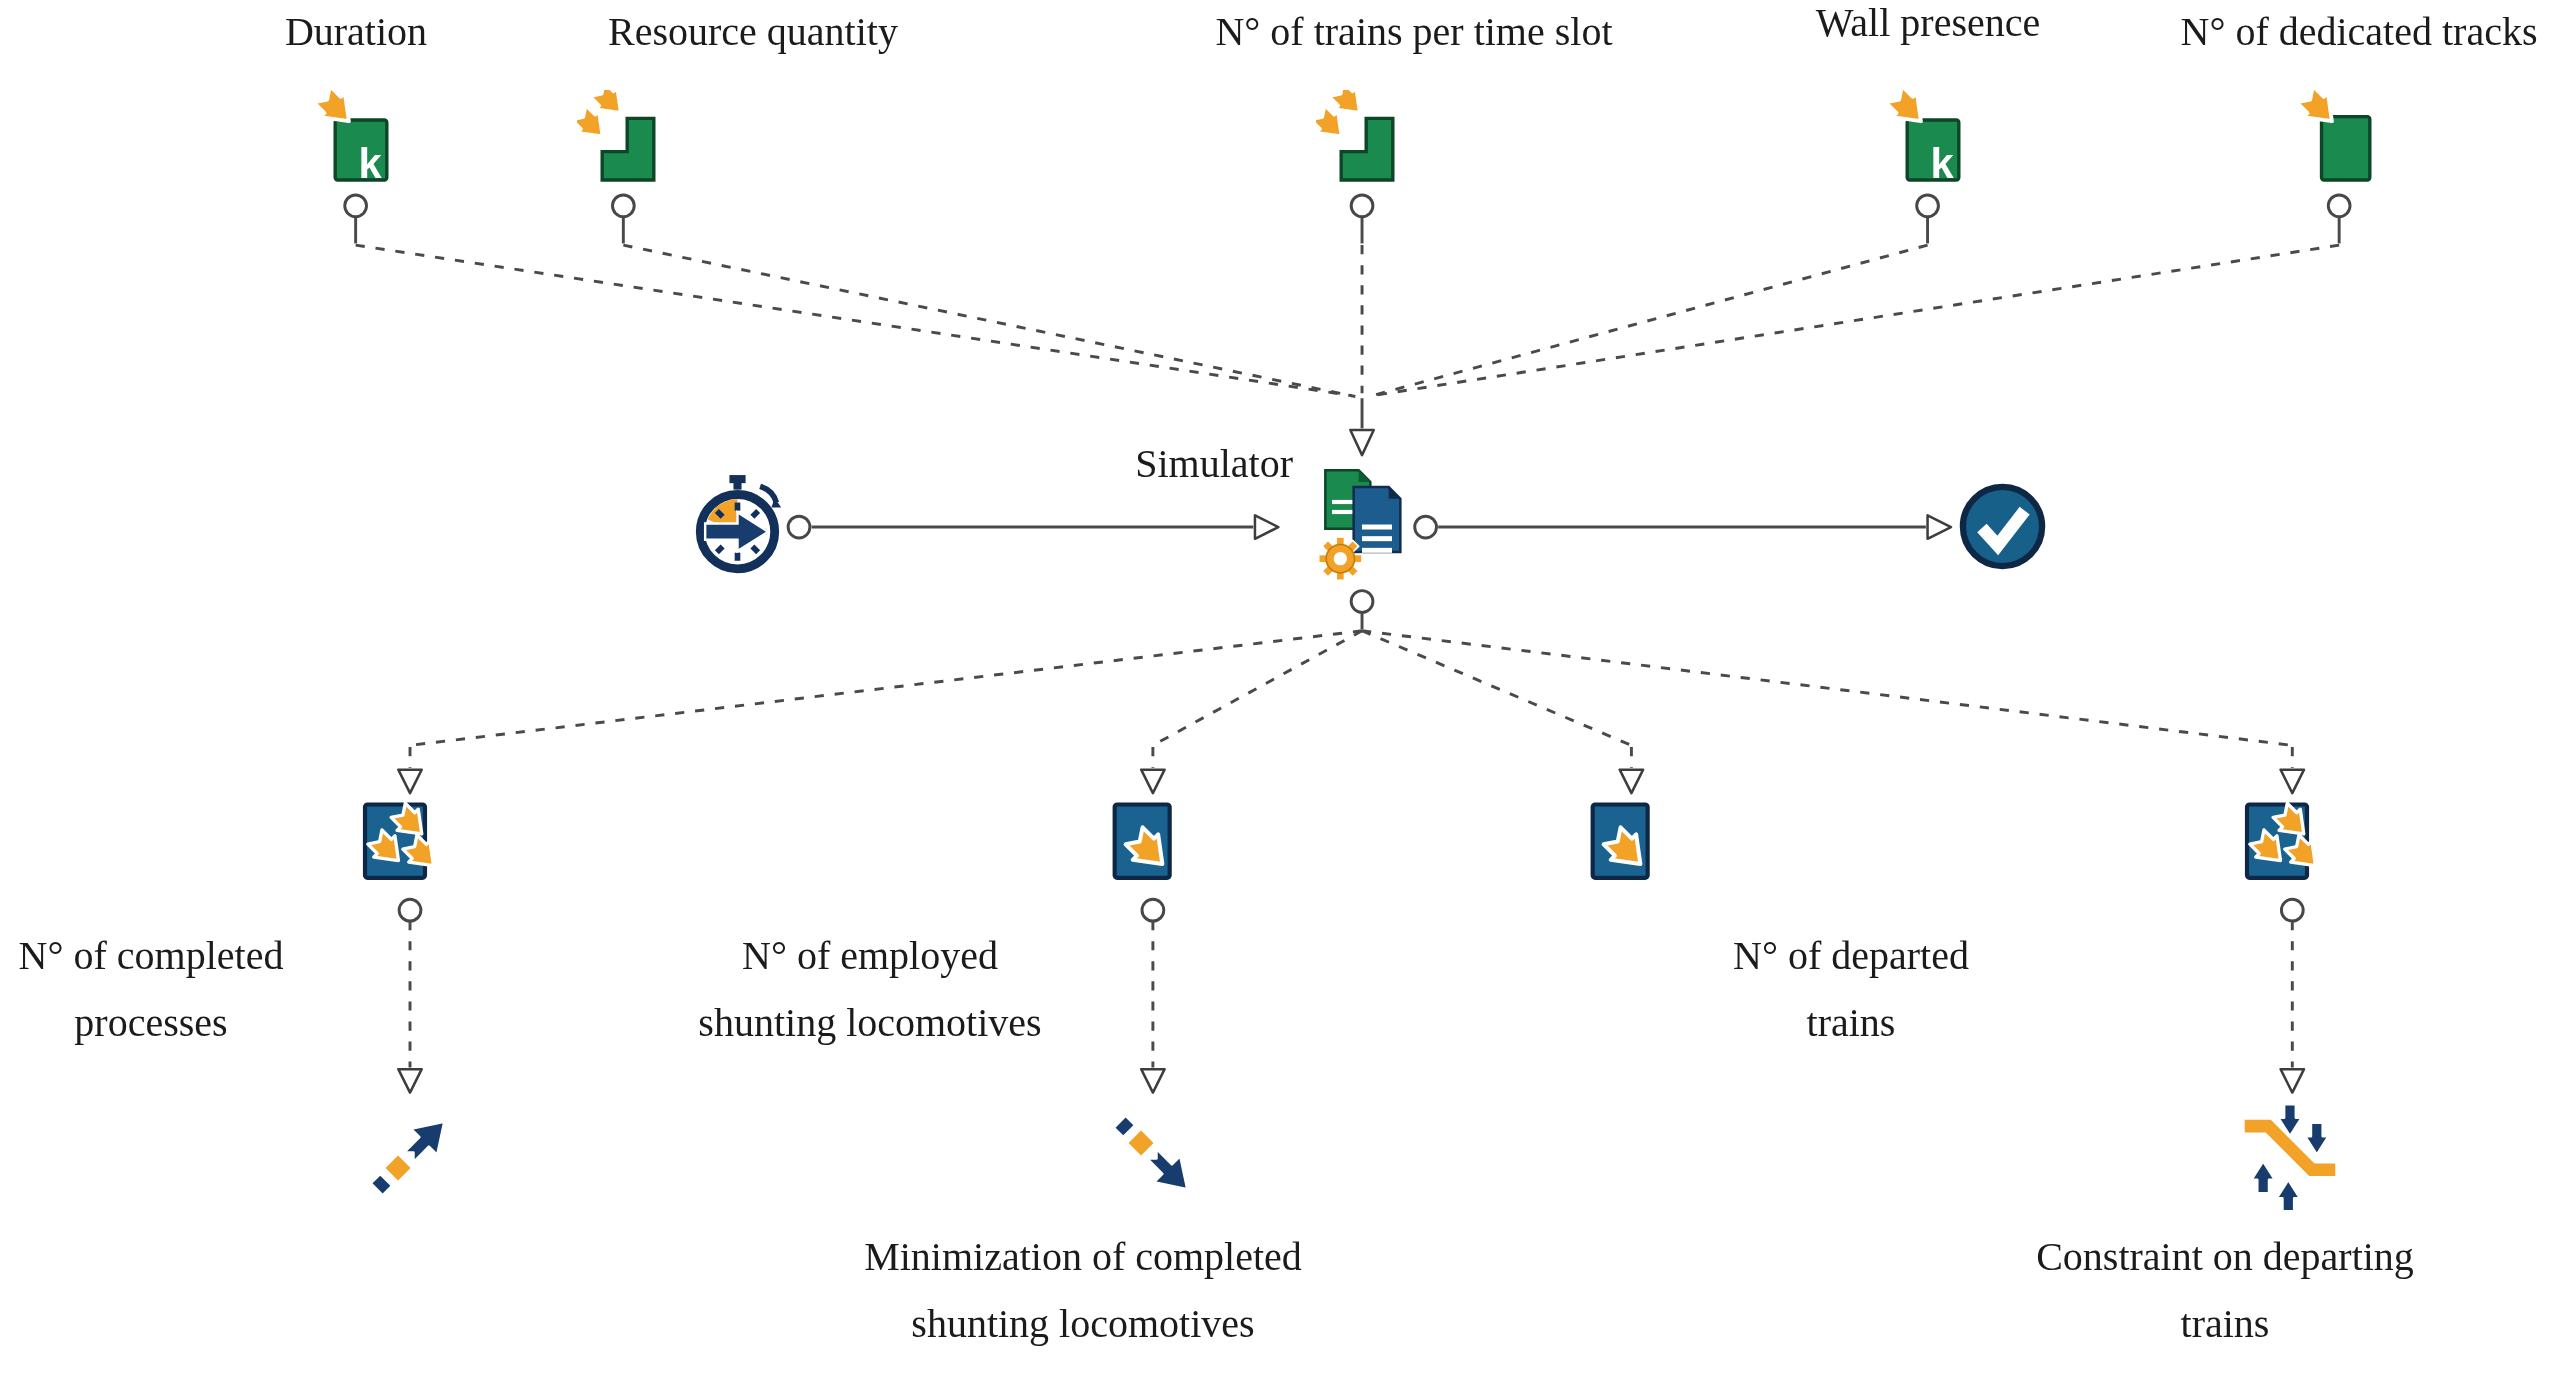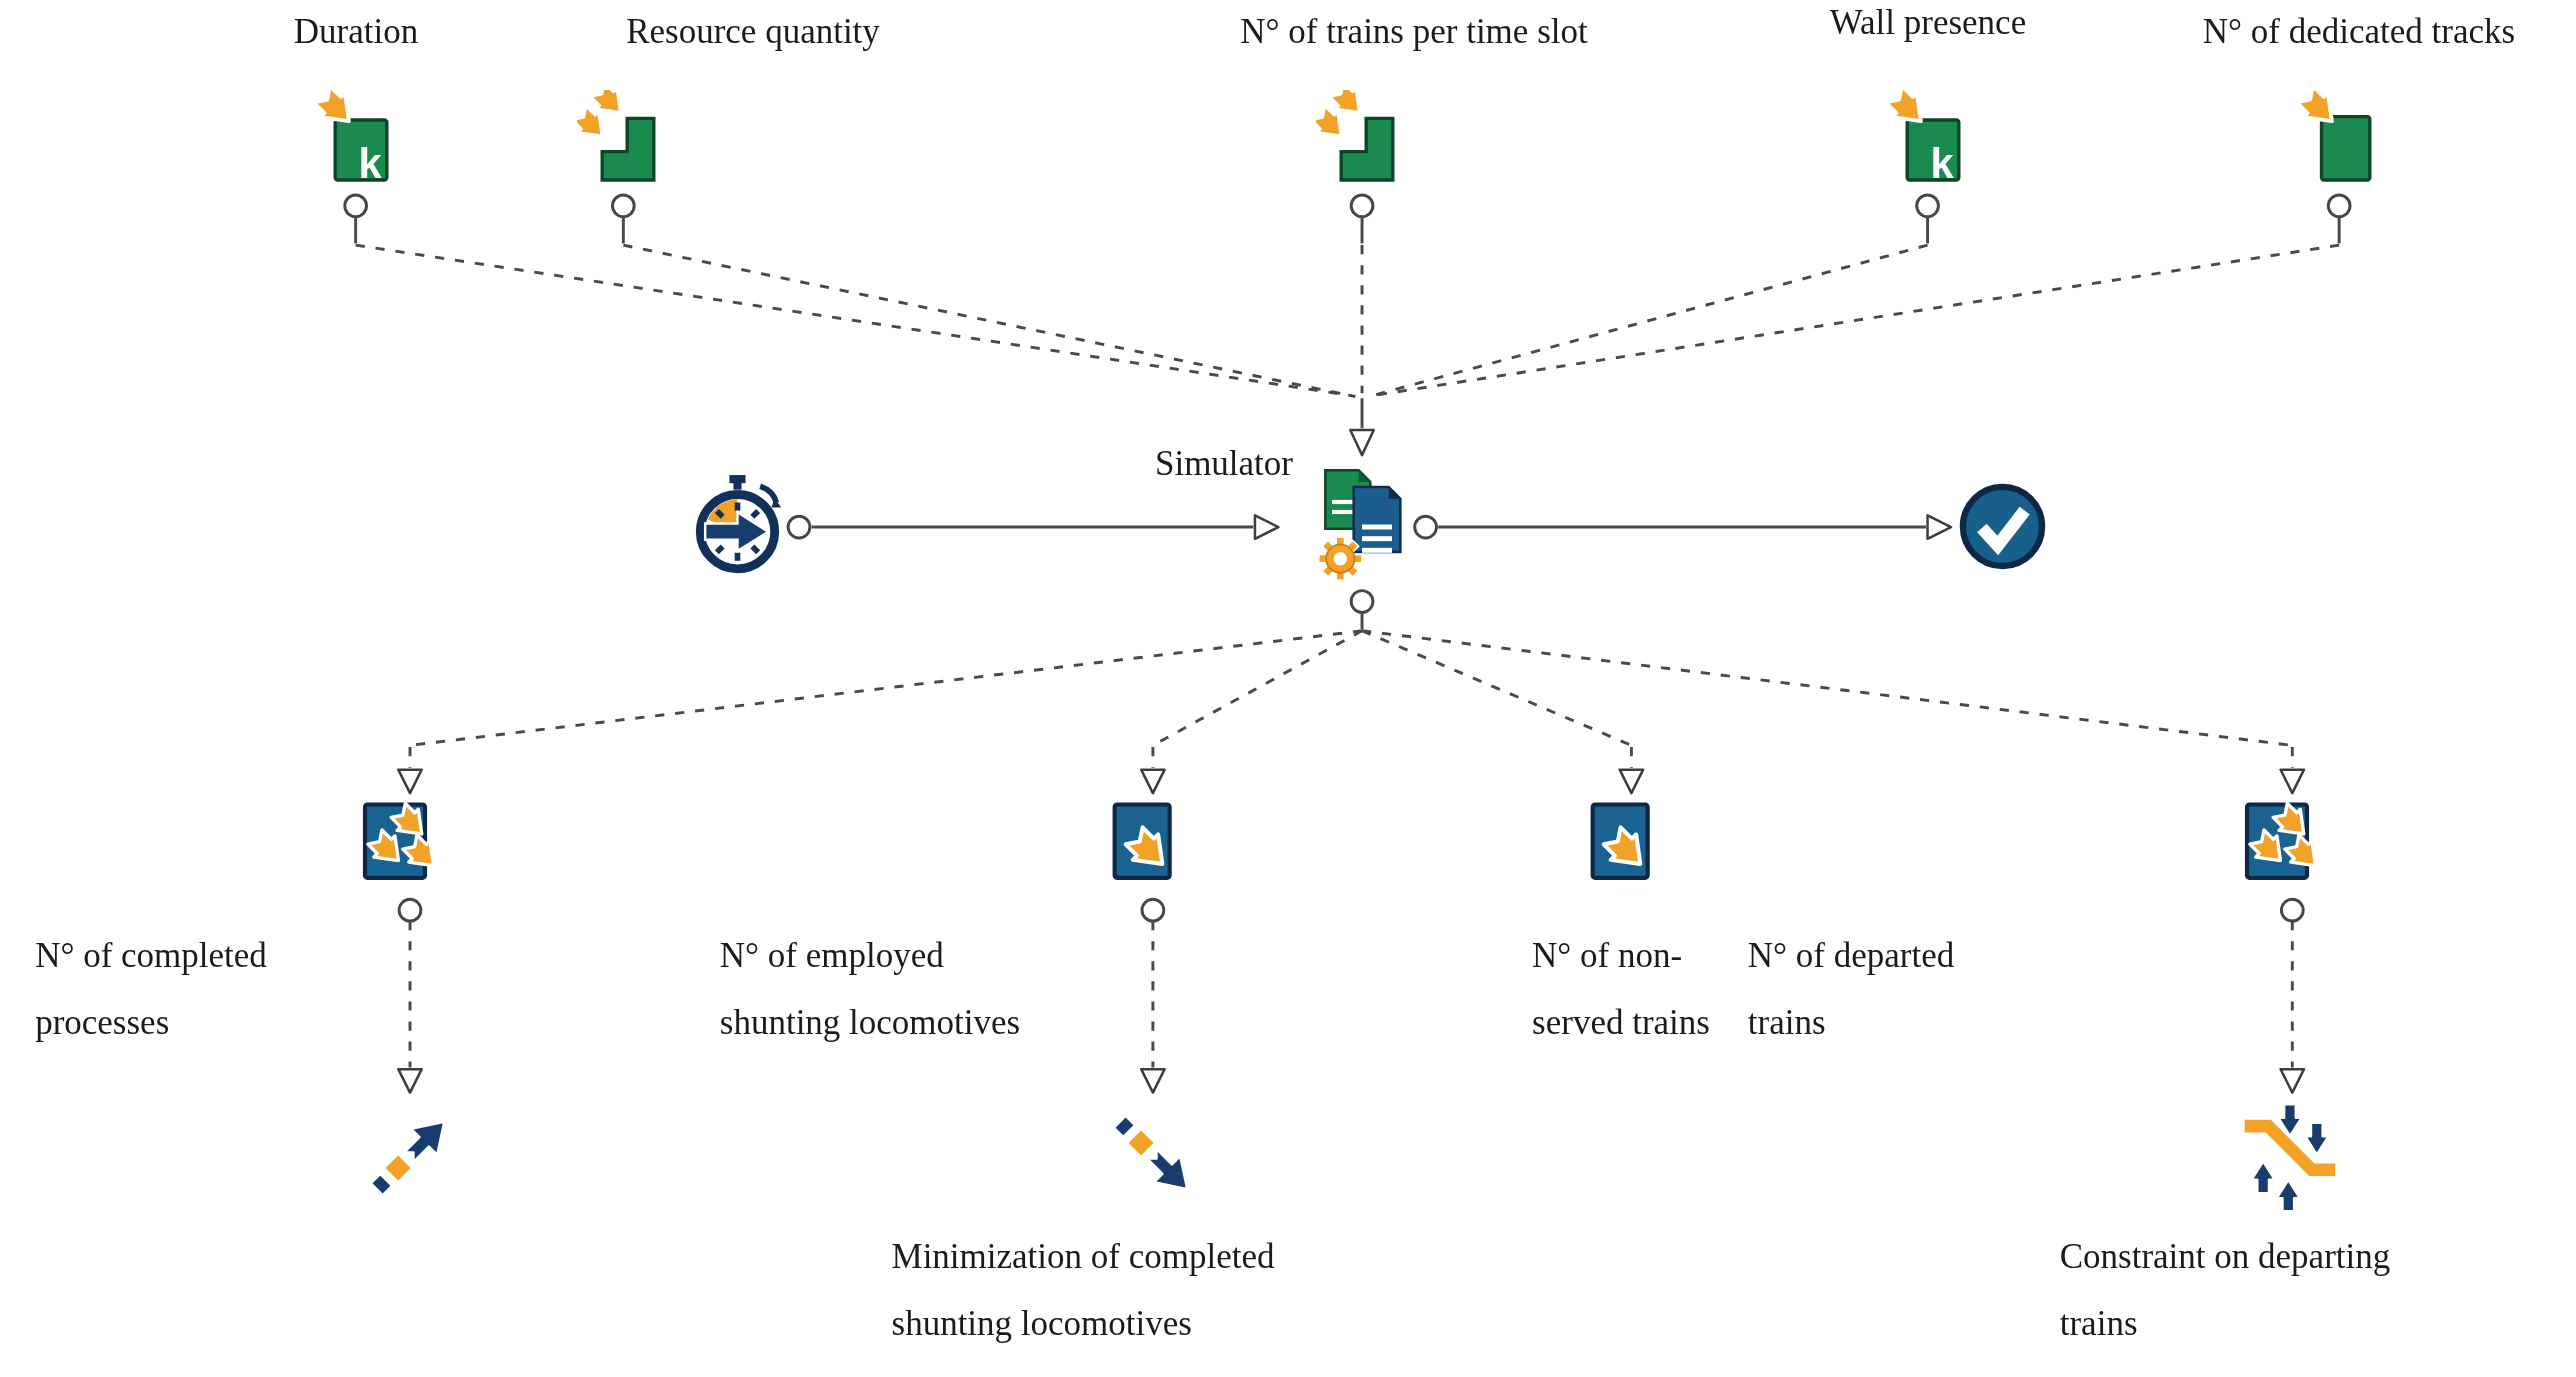--- a/index.html
+++ b/index.html
@@ -1,18 +1,18 @@
 <!DOCTYPE html>
 <html style="font-size:13.4px"><head>
 <meta charset="utf-8">
 <style>
   html,body{margin:0;padding:0;background:#ffffff;}
   #stage{position:relative;width:2576px;height:1377px;background:#ffffff;overflow:hidden;
          font-family:"Liberation Serif", serif;color:#1b1b1b;}
-  .lbl{position:absolute;font-size:35px;line-height:44px;text-align:left;
+  .lbl{position:absolute;font-size:40px;line-height:44px;text-align:center;
        transform:translateX(-50%);white-space:nowrap;}
   .lbl .ln{white-space:nowrap;line-height:67px;}
   .node{position:absolute;}
   svg.wires{position:absolute;left:0;top:0;z-index:1;}
   .node{z-index:2;}
   .solid{stroke:#4a4a4a;stroke-width:3.5;fill:none;}
   .dash{stroke:#4a4a4a;stroke-width:3.5;fill:none;stroke-dasharray:11 13;}
   .port{fill:#ffffff;stroke:#474747;stroke-width:3.5;}
   .tri{fill:#ffffff;stroke:#3d3d3d;stroke-width:3;stroke-linejoin:round;}
   .oarr{fill:#f2a227;stroke:#ffffff;stroke-width:4;stroke-linejoin:round;}
@@ -261,24 +261,20 @@
 
   
   <div class="lbl" style="left:151px;top:922px">
     <div class="ln">N° of completed</div>
     <div class="ln">processes</div>
   </div>
   <div class="lbl" style="left:870px;top:922px">
     <div class="ln">N° of employed</div>
     <div class="ln">shunting locomotives</div>
   </div>
-  <div class="lbl" style="left:1621px;top:922px">
-    <div class="ln">N° of non-</div>
-    <div class="ln">served trains</div>
-  </div>
   <div class="lbl" style="left:1851px;top:922px">
     <div class="ln">N° of departed</div>
     <div class="ln">trains</div>
   </div>
 
   
   
   <div class="node" style="left:356px;top:1101px">
     <svg width="109" height="109" viewBox="0 0 130 130">
       <g transform="rotate(-45 65 65)">

